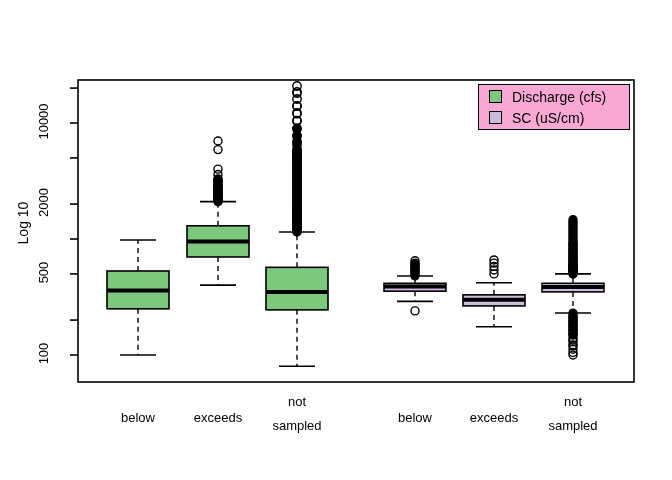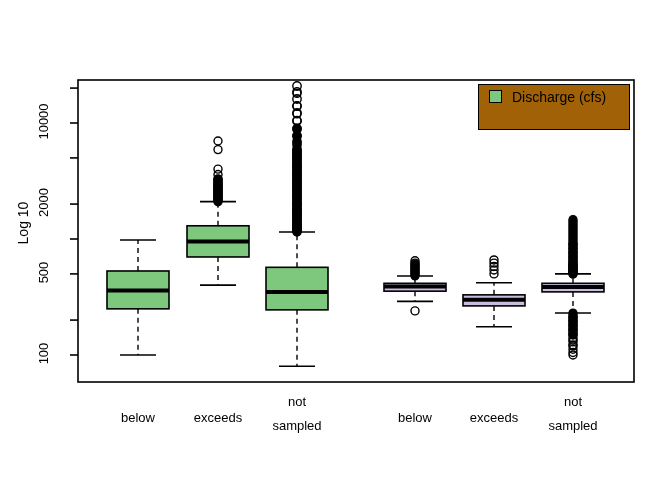--- a/index.html
+++ b/index.html
@@ -18,21 +18,21 @@
     transform-origin:50% 50%;transform:rotate(-90deg);
     text-align:center;width:46px;
     font-family:"Liberation Sans",sans-serif;
   }
   .xtick-label{
     position:absolute;font-size:13px;color:#000;text-align:center;
     width:120px;line-height:24px;
     font-family:"Liberation Sans",sans-serif;
   }
   .legend-box{
-    position:absolute;background:#a16207;border:1px solid #000;
+    position:absolute;background:#f9a8d4;border:1px solid #000;
     box-sizing:border-box;
   }
   .legend-row{display:flex;align-items:center;height:21px;}
   .legend-swatch{
     width:13px;height:13px;border:1px solid #000;box-sizing:border-box;
     margin-right:10px;margin-left:10px;
   }
   .legend-text{font-size:14px;color:#000;white-space:nowrap;
     font-family:"Liberation Sans",sans-serif;}
 </style>
@@ -339,15 +339,19 @@
       <div class="xtick-label" style="left: 355px; top: 406px;">below</div>
       <div class="xtick-label" style="left: 434px; top: 406px;">exceeds</div>
       <div class="xtick-label" style="white-space: normal; left: 538px; top: 390px; width: 70px;">not sampled</div>
     </div>
 
   <div class="legend-box" id="legend" style="left: 478px; top: 84px; width: 152px; height: 46px; padding-top: 1px;">
       <div class="legend-row">
         <div class="legend-swatch" style="background: rgb(125, 200, 125);"></div>
         <div class="legend-text">Discharge (cfs)</div>
       </div>
+      <div class="legend-row">
+        <div class="legend-swatch" style="background: rgb(201, 188, 220);"></div>
+        <div class="legend-text">SC (uS/cm)</div>
+      </div>
     </div>
 
 </div>
 
 </body></html>

